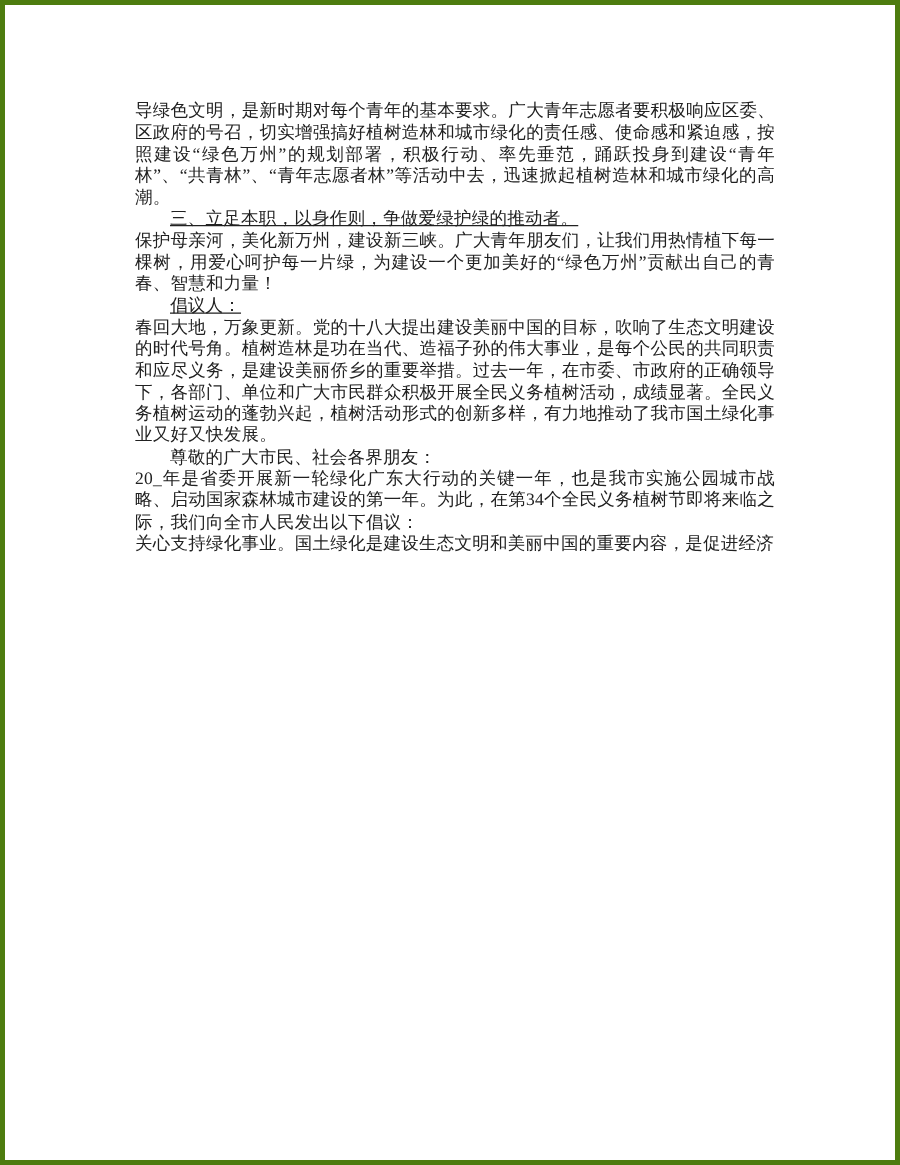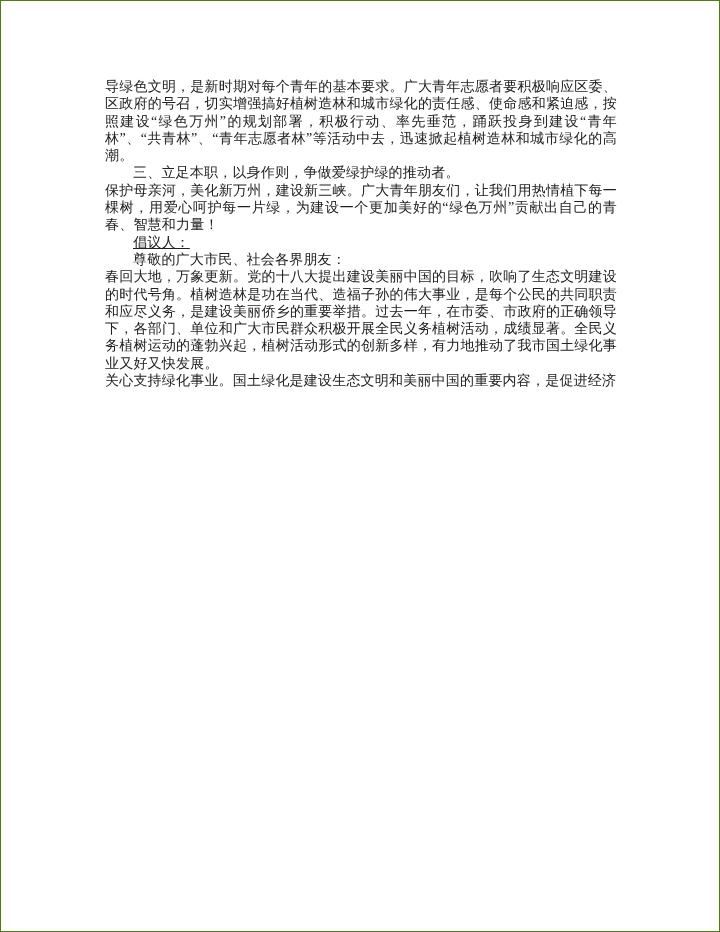--- a/index.html
+++ b/index.html
@@ -5,47 +5,48 @@
   * { margin: 0; padding: 0; box-sizing: border-box; }
   html, body {
     background: #ffffff;
     font-family: "Liberation Serif", "DejaVu Serif", serif;
   }
   .page {
     position: relative;
     width: 720px;
     height: 932px;
     background: #ffffff;
-    border: 1px solid #4d7c0f;
+    border: 4px solid #4d7c0f;
     overflow: hidden;
   }
   .content {
     position: absolute;
     top: 77px;
     left: 104px;
     width: 512px;
     font-size: 14px;
     line-height: 17.3px;
     color: #212121;
     text-align: justify;
     letter-spacing: 0.2px;
   }
   p.para { margin: 0; }
   .indent { text-indent: 2em; }
   .mb-s  { margin-bottom: 11px; text-decoration: underline; }
   .mb-m  { margin-bottom: 16px; }
-  .mb-l  { margin-bottom: 29px; }
+  .mb-l  { margin-bottom: 29px; text-decoration: underline; }
   .mb-xl { margin-bottom: 32px; }
 </style>
 </head>
 <body>
 
 <div class="page">
   <div class="content">
     <p class="para mb-m">导绿色文明，是新时期对每个青年的基本要求。广大青年志愿者要积极响应区委、区政府的号召，切实增强搞好植树造林和城市绿化的责任感、使命感和紧迫感，按照建设“绿色万州”的规划部署，积极行动、率先垂范，踊跃投身到建设“青年林”、“共青林”、“青年志愿者林”等活动中去，迅速掀起植树造林和城市绿化的高潮。</p>
     <p class="para indent mb-l">三、立足本职，以身作则，争做爱绿护绿的推动者。</p>
     <p class="para mb-m">保护母亲河，美化新万州，建设新三峡。广大青年朋友们，让我们用热情植下每一棵树，用爱心呵护每一片绿，为建设一个更加美好的“绿色万州”贡献出自己的青春、智慧和力量！</p>
     <p class="para indent mb-s">倡议人：</p>
+    <p class="para mb-xl">春回大地，万象更新。党的十八大提出建设美丽中国的目标，吹响了生态文明建设的时代号角。植树造林是功在当代、造福子孙的伟大事业，是每个公民的共同职责和应尽义务，是建设美丽侨乡的重要举措。过去一年，在市委、市政府的正确领导下，各部门、单位和广大市民群众积极开展全民义务植树活动，成绩显著。全民义务植树运动的蓬勃兴起，植树活动形式的创新多样，有力地推动了我市国土绿化事业又好又快发展。</p>
     <p class="para indent mb-xl">尊敬的广大市民、社会各界朋友：</p>
-    <p class="para mb-xl">春回大地，万象更新。党的十八大提出建设美丽中国的目标，吹响了生态文明建设的时代号角。植树造林是功在当代、造福子孙的伟大事业，是每个公民的共同职责和应尽义务，是建设美丽侨乡的重要举措。过去一年，在市委、市政府的正确领导下，各部门、单位和广大市民群众积极开展全民义务植树活动，成绩显著。全民义务植树运动的蓬勃兴起，植树活动形式的创新多样，有力地推动了我市国土绿化事业又好又快发展。</p>
+    <p class="para mb-xl">20_年是省委开展新一轮绿化广东大行动的关键一年，也是我市实施公园城市战略、启动国家森林城市建设的第一年。为此，在第34个全民义务植树节即将来临之际，我们向全市人民发出以下倡议：</p>
     <p class="para">关心支持绿化事业。国土绿化是建设生态文明和美丽中国的重要内容，是促进经济</p>
   </div>
 </div>
 
 </body></html>

